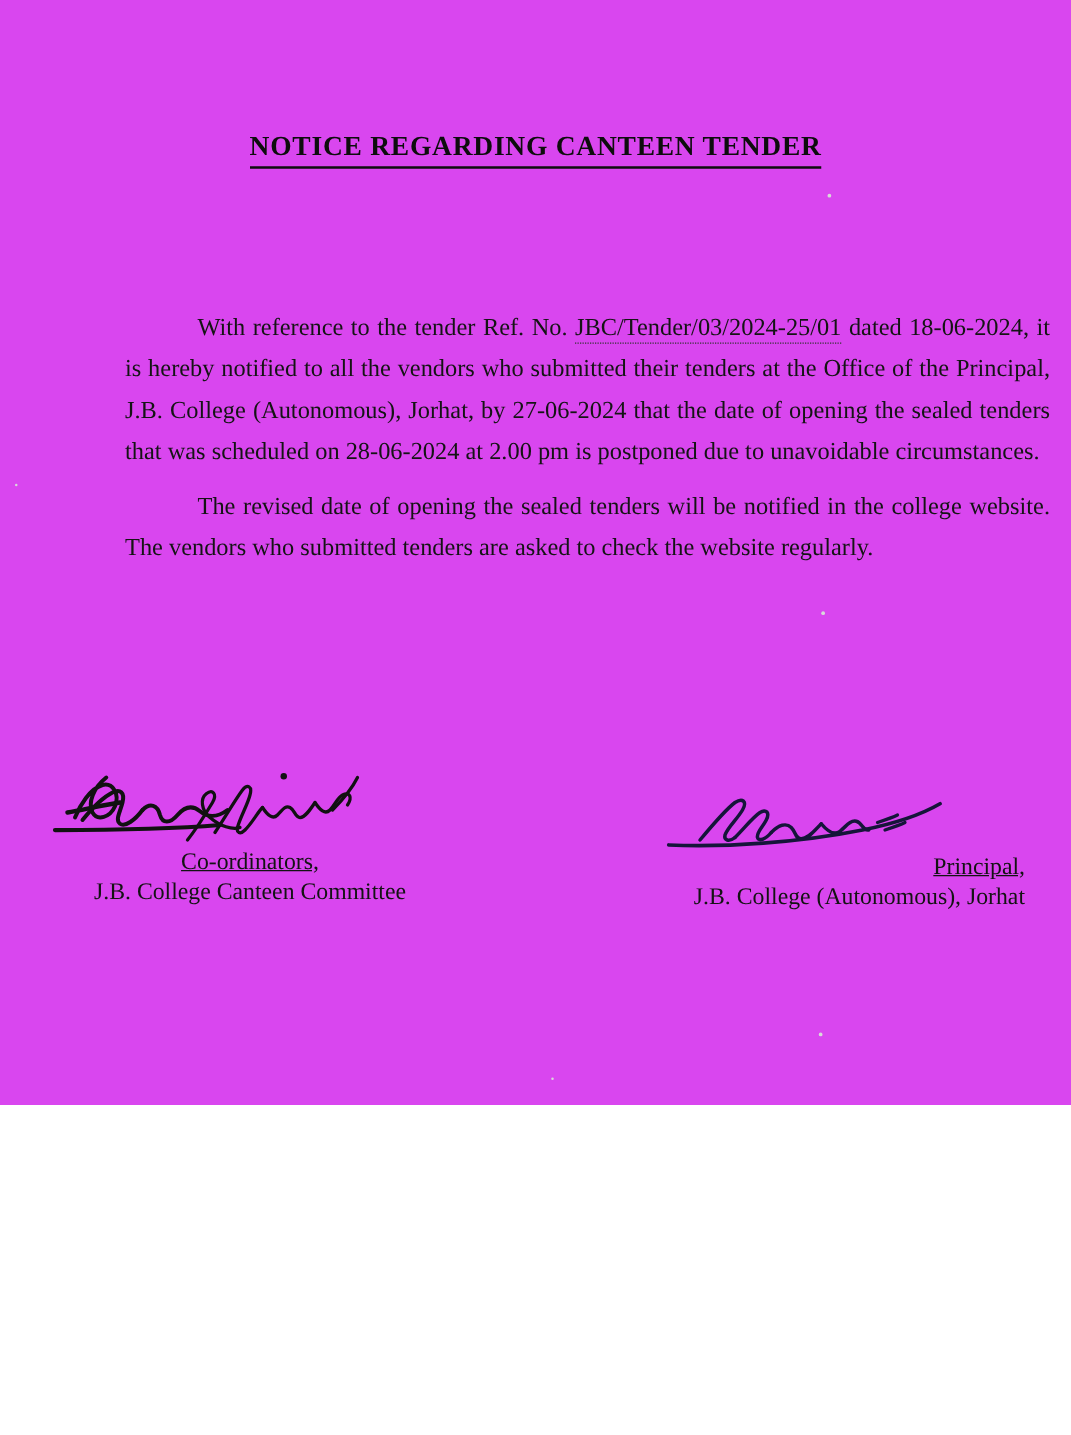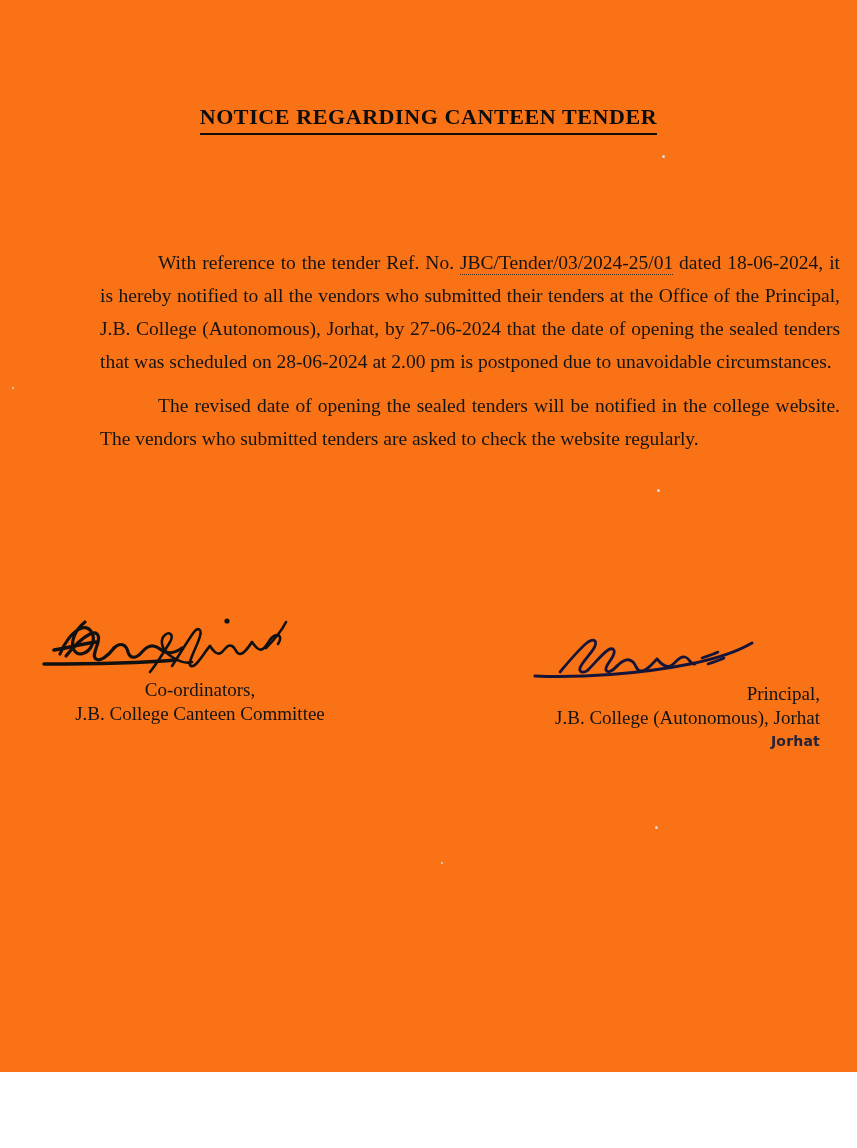--- a/index.html
+++ b/index.html
@@ -7,22 +7,22 @@
     padding: 0;
     background: #ffffff;
   }
   body {
     font-family: "Liberation Serif", "DejaVu Serif", serif;
     color: #111111;
   }
   .page {
     position: relative;
     width: 857px;
-    height: 1072px;
-    background: #f97316;
+    height: 884px;
+    background: #d946ef;
     overflow: hidden;
   }
 
   
   .title-wrap {
     position: absolute;
     left: 0;
     top: 104px;
     width: 857px;
     text-align: center;
@@ -93,20 +93,21 @@
     overflow: visible;
   }
   .cap-line {
     font-size: 19px;
     line-height: 24px;
     color: #131313;
     white-space: nowrap;
   }
   .cap-line.first {
     margin-top: -6px;
+    text-decoration: underline;
   }
 
   
   .stamp {
     margin-top: 3px;
     color: #23233a;
     font-family: "DejaVu Sans", "Liberation Sans", sans-serif;
     line-height: 17px;
   }
   .stamp .s1 {
@@ -186,21 +187,20 @@
           <path d="M95 48 C140 50, 200 46, 250 36 C280 30, 300 22, 312 15" stroke-width="3"></path>
           <path d="M262 30 C268 28, 274 26, 278 24" stroke-width="2.6"></path>
           <path d="M268 36 C274 34, 280 32, 284 30" stroke-width="2.6"></path>
         </g>
       </svg>
     </div>
     <div class="cap-line first">Principal,</div>
     <div class="cap-line">J.B. College (Autonomous), Jorhat</div>
 
     <div class="stamp">
-      <div class="s3">Jorhat</div>
     </div>
   </div>
 
   <div class="speck" style="left:662px;top:155px;width:3px;height:3px;"></div>
   <div class="speck" style="left:657px;top:489px;width:3px;height:3px;"></div>
   <div class="speck" style="left:655px;top:826px;width:3px;height:3px;"></div>
   <div class="speck" style="left:441px;top:862px;width:2px;height:2px;"></div>
   <div class="speck" style="left:12px;top:387px;width:2px;height:2px;"></div>
 
 </div>

